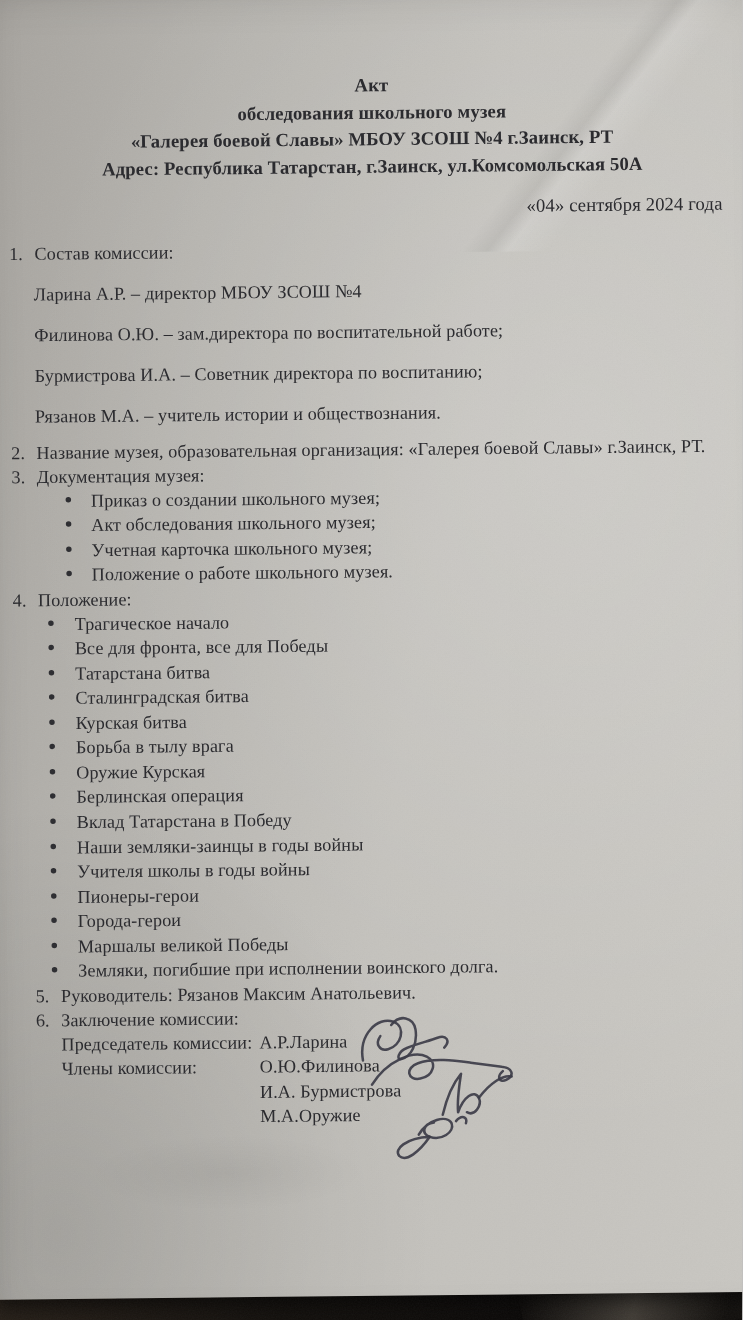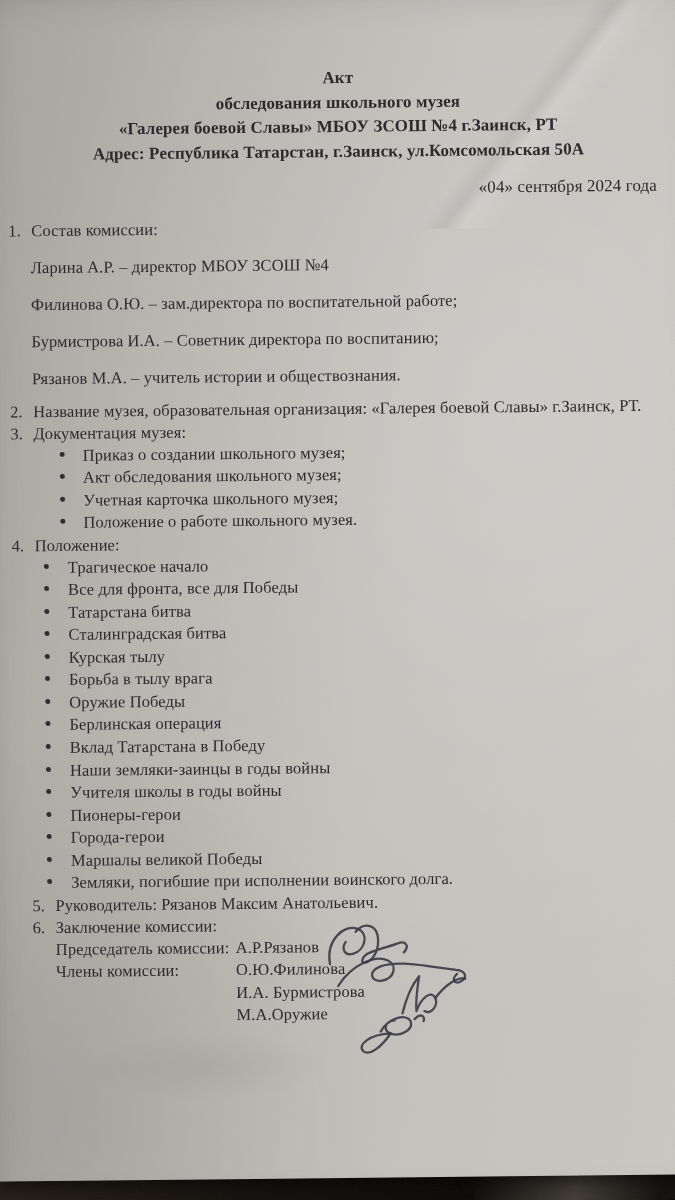--- a/index.html
+++ b/index.html
@@ -127,29 +127,29 @@
       <div class="brow b4">
           <span class="dot"></span>
           <span>Татарстана битва</span>
         </div>
       <div class="brow b4">
           <span class="dot"></span>
           <span>Сталинградская битва</span>
         </div>
       <div class="brow b4">
           <span class="dot"></span>
-          <span>Курская тылу</span>
+          <span>Курская битва</span>
         </div>
       <div class="brow b4">
           <span class="dot"></span>
           <span>Борьба в тылу врага</span>
         </div>
       <div class="brow b4">
           <span class="dot"></span>
-          <span>Оружие Победы</span>
+          <span>Оружие Курская</span>
         </div>
       <div class="brow b4">
           <span class="dot"></span>
           <span>Берлинская операция</span>
         </div>
       <div class="brow b4">
           <span class="dot"></span>
           <span>Вклад Татарстана в Победу</span>
         </div>
       <div class="brow b4">
@@ -181,21 +181,21 @@
         <span class="num">5.</span>
         <span>Руководитель: Рязанов Максим Анатольевич.</span>
       </div>
       <div class="row indent2">
         <span class="num">6.</span>
         <span>Заключение комиссии:</span>
       </div>
 
       <div class="conclusion">
         <div>
-          <span class="sig-label">Председатель комиссии:</span><span>А.Р.Рязанов</span>
+          <span class="sig-label">Председатель комиссии:</span><span>А.Р.Ларина</span>
         </div>
         <div>
           <span class="sig-label">Члены комиссии:</span><span>О.Ю.Филинова</span>
         </div>
         <div>
           <span class="sig-label"></span><span>И.А. Бурмистрова</span>
         </div>
         <div>
           <span class="sig-label"></span><span>М.А.Оружие</span>
         </div>

